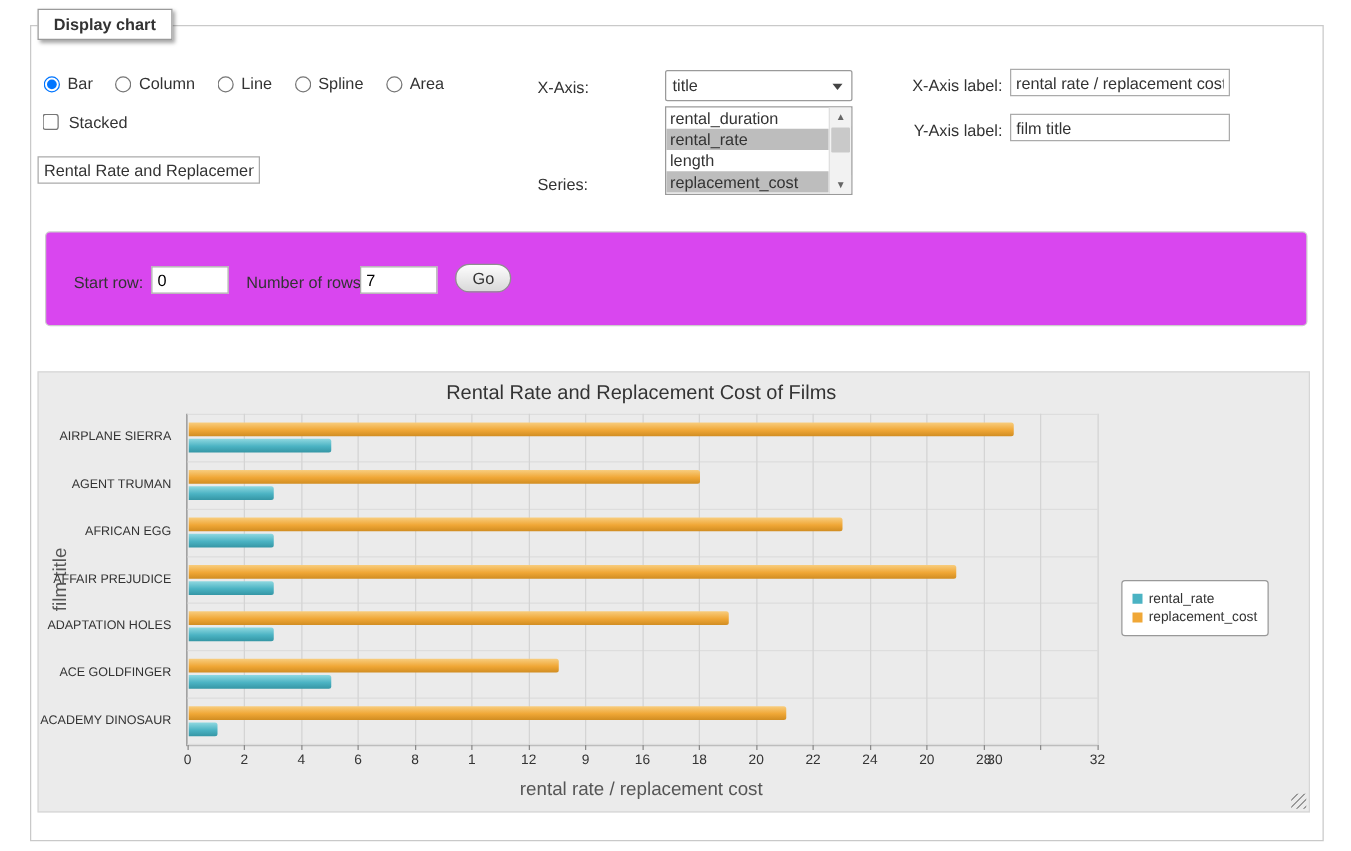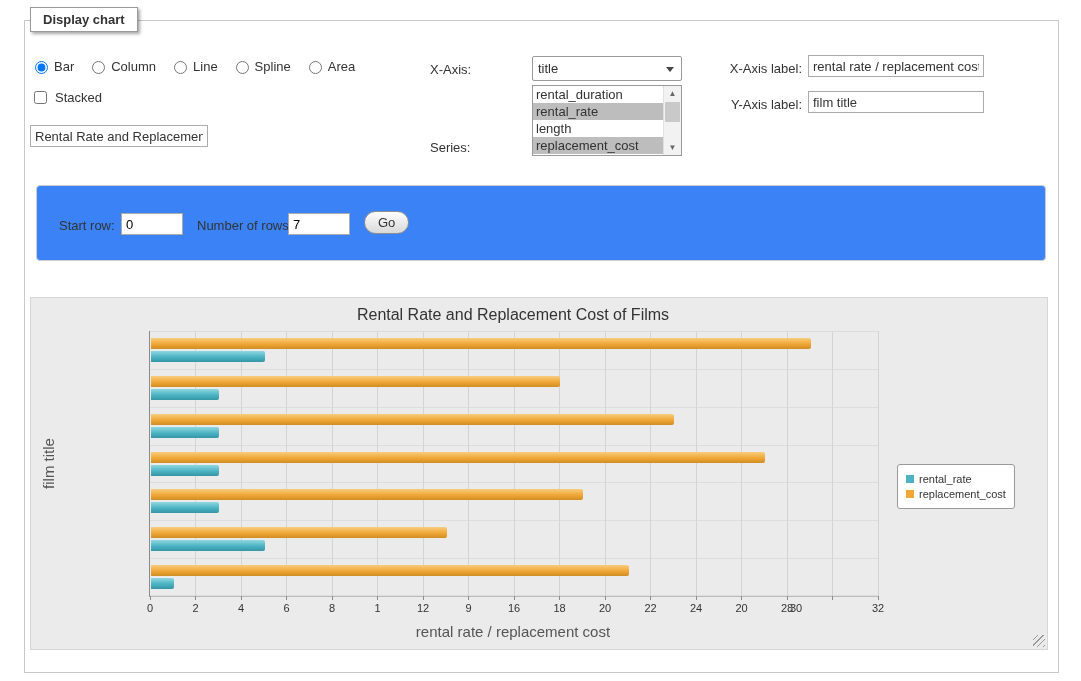--- a/index.html
+++ b/index.html
@@ -24,21 +24,21 @@
   #series-scrollbar{position:absolute;right:0;top:0;bottom:0;width:17px;background:#f2f2f2;border-left:1px solid #e0e0e0;}
   .sb-btn{position:absolute;left:0;width:17px;height:15px;background:#f2f2f2;color:#666;font-size:8px;text-align:center;line-height:15px;}
   #sb-up{top:0;} #sb-down{bottom:0;}
   #sb-thumb{position:absolute;left:1px;top:16px;width:15px;height:20px;background:#c9c9c9;border-radius:1px;}
 
   #xlabel-caption{position:absolute;left:690px;top:61px;width:112px;text-align:right;font-size:13px;}
   #xlabel-input{position:absolute;left:808px;top:55px;width:166px;height:18px;border:1px solid #ababab;font-size:13px;padding:1px 4px;color:#333;}
   #ylabel-caption{position:absolute;left:690px;top:97px;width:112px;text-align:right;font-size:13px;}
   #ylabel-input{position:absolute;left:808px;top:91px;width:166px;height:18px;border:1px solid #ababab;font-size:13px;padding:1px 4px;color:#333;}
 
-  #row-panel{position:absolute;left:36px;top:185px;width:1010px;height:76px;background:#3b82f6;border:1px solid #ccc;border-radius:4px;box-sizing:border-box;font-size:13px;}
+  #row-panel{position:absolute;left:36px;top:185px;width:1010px;height:76px;background:#d946ef;border:1px solid #ccc;border-radius:4px;box-sizing:border-box;font-size:13px;}
   #startrow-caption{position:absolute;left:22px;top:32px;}
   #startrow-input{position:absolute;left:84px;top:27px;width:52px;height:18px;border:1px solid #ababab;font-size:13px;padding:1px 4px;}
   #numrows-caption{position:absolute;left:160px;top:32px;}
   #numrows-input{position:absolute;left:251px;top:27px;width:52px;height:18px;border:1px solid #ababab;font-size:13px;padding:1px 4px;}
   #go-button{position:absolute;left:327px;top:25px;padding:3px 13px;border-radius:12px;border:1px solid #8f8f8f;background:linear-gradient(#fdfdfd,#d9d9d9);font-size:13px;color:#333;cursor:pointer;}
 
   #chart-panel{position:absolute;left:30px;top:297px;width:1018px;height:353px;background:#ebebeb;border:1px solid #d6d6d6;box-sizing:border-box;}
   #chart-title{position:absolute;left:118px;top:8px;width:728px;text-align:center;font-size:16px;color:#333;}
   #cat-labels{position:absolute;left:0;top:33px;width:112px;height:265px;}
   .cat{position:absolute;left:0;right:6px;text-align:right;font-size:10px;color:#333;white-space:nowrap;}
@@ -121,20 +121,29 @@
   <span id="startrow-caption">Start row:</span>
   <input id="startrow-input" type="text" value="0" style="">
   <span id="numrows-caption">Number of rows:</span>
   <input id="numrows-input" type="text" value="7" style="">
   <button id="go-button">Go</button>
 </div>
 
 <div id="chart-panel">
   <div id="chart-title">Rental Rate and Replacement Cost of Films</div>
   <div id="yaxis-title">film title</div>
+  <div id="cat-labels">
+      <div class="cat" style="top: 12.9286px;">AIRPLANE SIERRA</div>
+      <div class="cat" style="top: 50.7857px;">AGENT TRUMAN</div>
+      <div class="cat" style="top: 88.6429px;">AFRICAN EGG</div>
+      <div class="cat" style="top: 126.5px;">AFFAIR PREJUDICE</div>
+      <div class="cat" style="top: 164.357px;">ADAPTATION HOLES</div>
+      <div class="cat" style="top: 202.214px;">ACE GOLDFINGER</div>
+      <div class="cat" style="top: 240.071px;">ACADEMY DINOSAUR</div>
+    </div>
   <div id="plot">
       <div class="hgrid" style="top: 0px;"></div>
       <div class="hgrid" style="top: 38px;"></div>
       <div class="hgrid" style="top: 76px;"></div>
       <div class="hgrid" style="top: 114px;"></div>
       <div class="hgrid" style="top: 151px;"></div>
       <div class="hgrid" style="top: 189px;"></div>
       <div class="hgrid" style="top: 227px;"></div>
       <div class="hgrid" style="top: 264px;"></div>
       <div class="tickmark" style="left: -0.5px;"></div>

